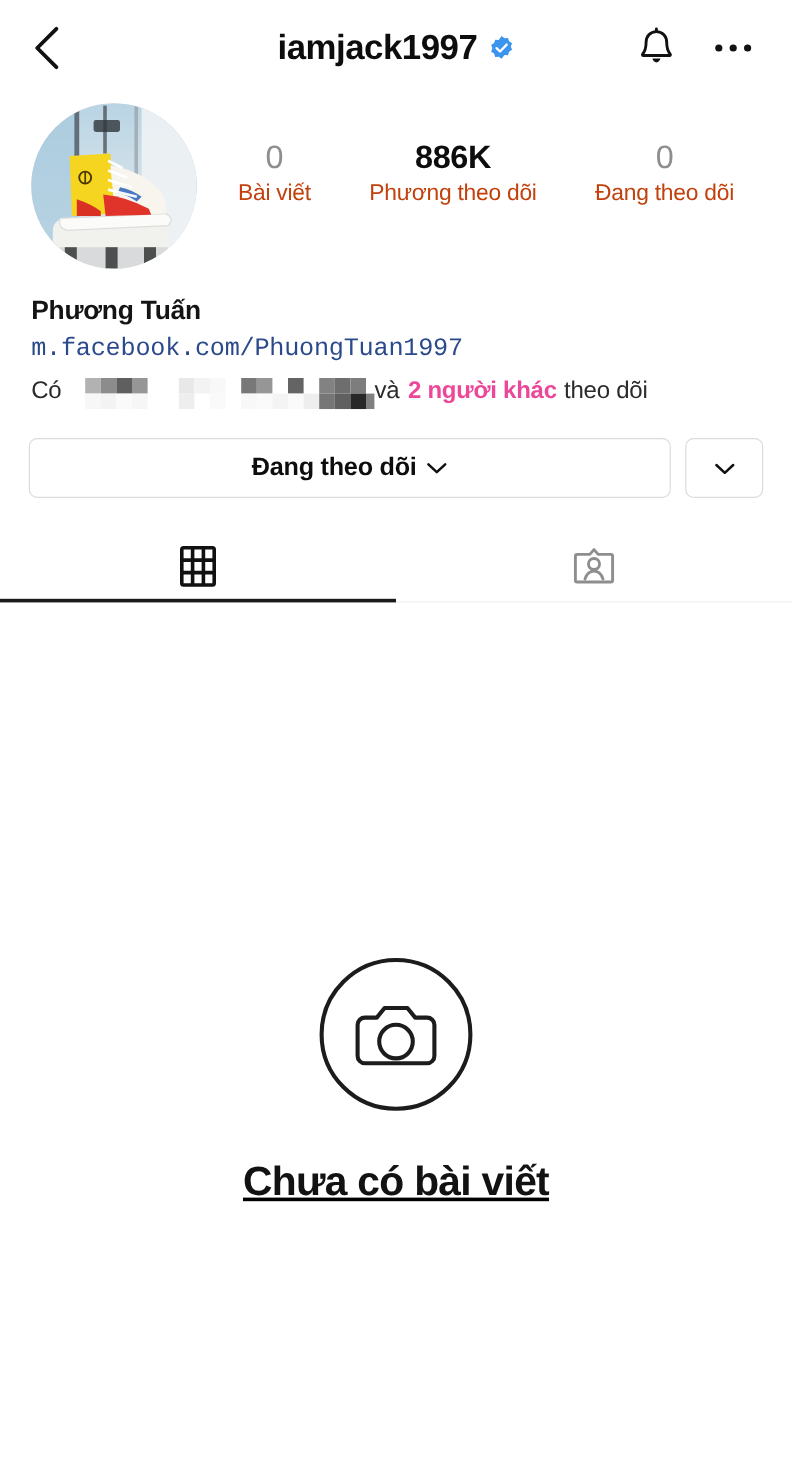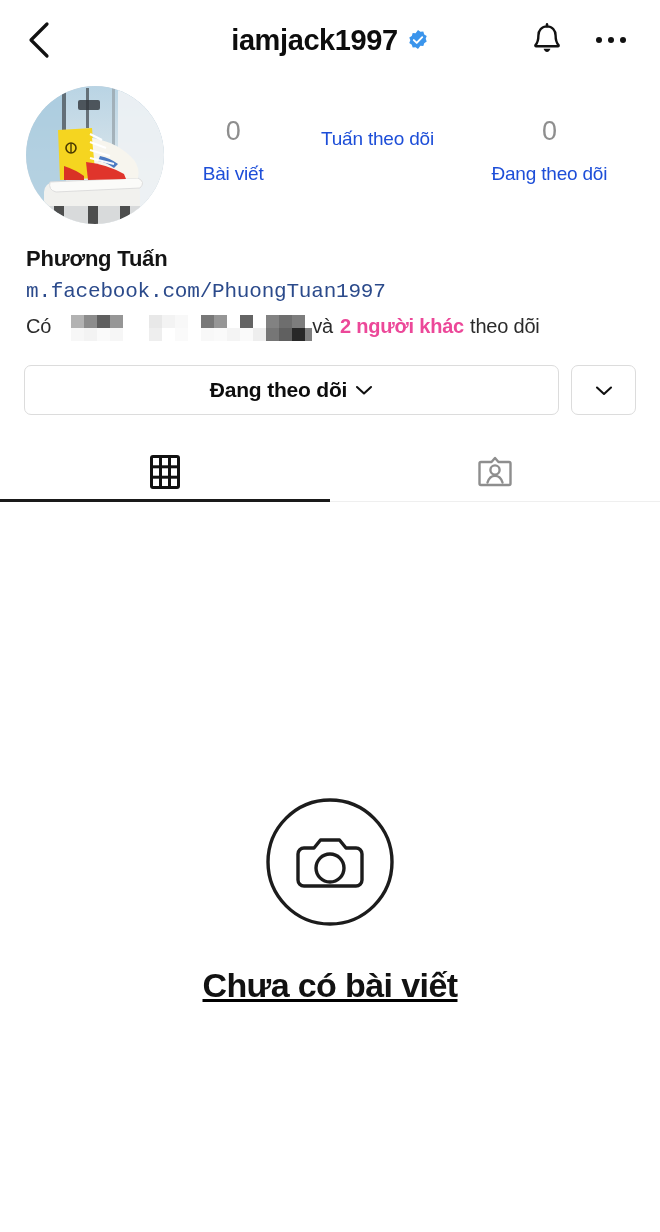--- a/index.html
+++ b/index.html
@@ -89,24 +89,24 @@
   .stat-num {
     font-size: 27px;
     font-weight: bold;
     line-height: 1.28;
     color: #0d0d0d;
     letter-spacing: -0.3px;
   }
   .stat-num.muted { color: #8e8e8e; font-weight: normal; }
   .stat-label {
     font-size: 19px;
-    color: #1d4ed8;
+    color: #c2410c;
     line-height: 1.3;
     letter-spacing: -0.2px;
-    margin-top: 13px;
+    margin-top: 1px;
   }
 
   
   .bio { padding: 20px 26px 0 26px; }
   .full-name {
     font-size: 22px;
     font-weight: bold;
     color: #141414;
     letter-spacing: -0.2px;
     line-height: 1.4;
@@ -308,21 +308,22 @@
         </g>
       </svg>
     </div>
 
     <div class="stats">
       <div class="stat">
         <div class="stat-num muted">0</div>
         <div class="stat-label">Bài viết</div>
       </div>
       <div class="stat">
-        <div class="stat-label">Tuấn theo dõi</div>
+        <div class="stat-num">886K</div>
+        <div class="stat-label">Phương theo dõi</div>
       </div>
       <div class="stat">
         <div class="stat-num muted">0</div>
         <div class="stat-label">Đang theo dõi</div>
       </div>
     </div>
   </div>
 
   <div class="bio">
     <div class="full-name">Phương Tuấn</div>

